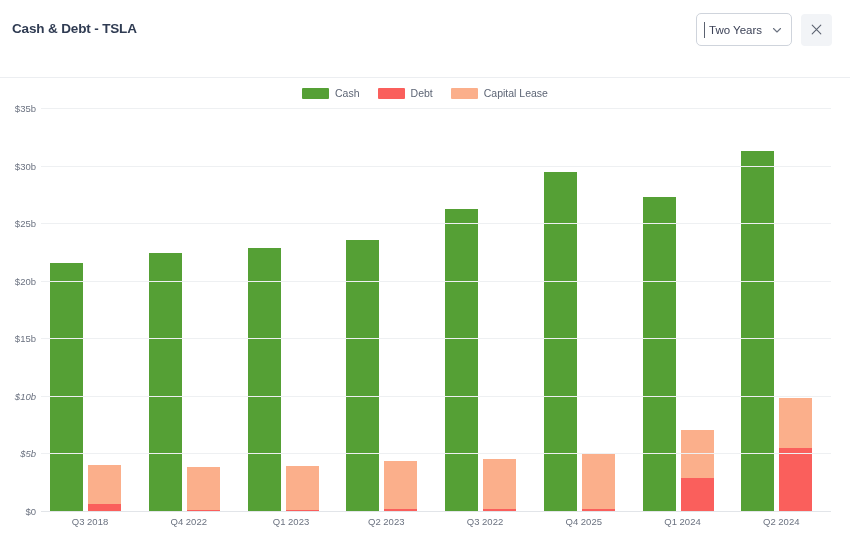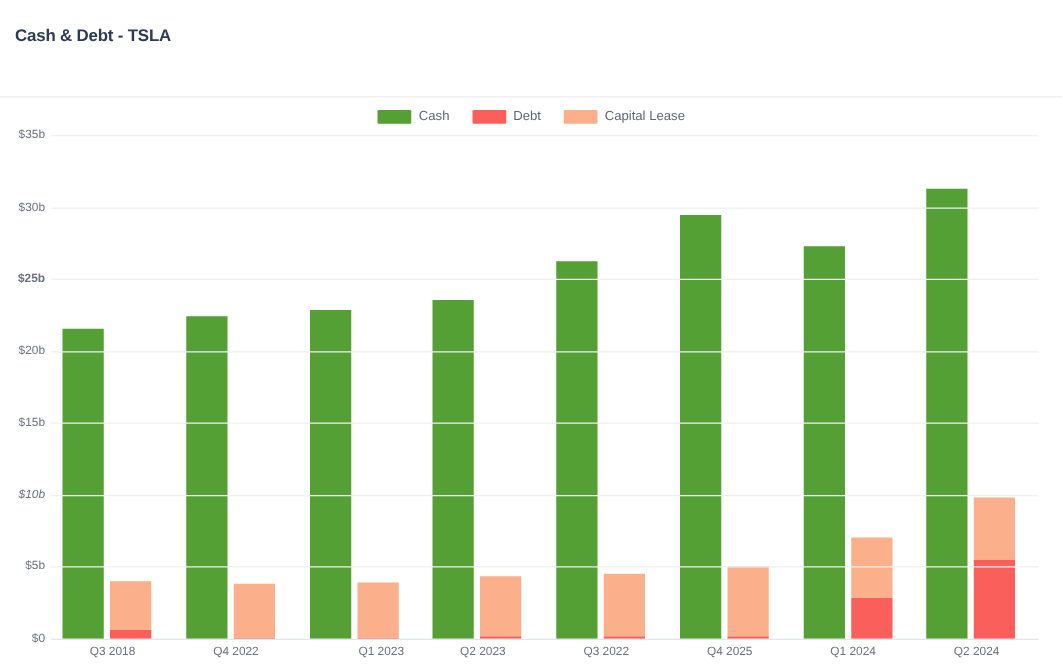--- a/index.html
+++ b/index.html
@@ -180,45 +180,59 @@
     top: 516px;
     transform: translateX(-50%);
   }
 </style>
 </head>
 <body>
 
 <div class="header">
   <div class="header-title">Cash &amp; Debt - TSLA</div>
 
+  <div class="header-controls">
+    <div class="range-select">
+      <span class="caret-text"></span>
+      <span class="range-label">Two Years</span>
+      <svg class="chevron" viewBox="0 0 12 12">
+        <path d="M2.5 4.5 L6 8 L9.5 4.5" fill="none" stroke="#6b7280" stroke-width="1.1" stroke-linecap="round" stroke-linejoin="round"></path>
+      </svg>
+    </div>
+    <button class="close-btn">
+      <svg width="11" height="11" viewBox="0 0 11 11">
+        <path d="M1.2 1.2 L9.8 9.8 M9.8 1.2 L1.2 9.8" stroke="#5b6270" stroke-width="1.1" stroke-linecap="round"></path>
+      </svg>
+    </button>
+  </div>
 </div>
 
 <div class="legend">
   <div class="legend-item">
     <span class="legend-swatch" style="background: rgb(85, 160, 53);"></span>
     <span class="legend-label">Cash</span>
   </div>
   <div class="legend-item">
     <span class="legend-swatch" style="background: rgb(250, 95, 92);"></span>
     <span class="legend-label">Debt</span>
   </div>
   <div class="legend-item">
     <span class="legend-swatch" style="background: rgb(251, 175, 139);"></span>
     <span class="legend-label">Capital Lease</span>
   </div>
 </div>
 
 <div class="plot">
   <div class="y-axis">
       <div class="y-axis-label" style="top: 511px;">$0</div>
-      <div class="y-axis-label" style="top: 453.429px;">$5b</div>
+      <div class="y-axis-label" style="top: 453.429px; font-style: italic;">$5b</div>
       <div class="y-axis-label" style="top: 395.857px; font-style: italic;">$10b</div>
       <div class="y-axis-label" style="top: 338.286px; margin-left: 36px;">$15b</div>
       <div class="y-axis-label" style="top: 280.714px;">$20b</div>
-      <div class="y-axis-label" style="top: 223.143px; font-weight: bold;">$25b</div>
+      <div class="y-axis-label" style="top: 223.143px;">$25b</div>
       <div class="y-axis-label" style="top: 165.571px;">$30b</div>
       <div class="y-axis-label" style="top: 108px;">$35b</div>
     </div>
   <div class="bars-area">
       <div class="group" style="left: 0px; width: 98.75px;">
         <div class="bar bar-cash" title="Q3 2022 Cash: $21.5b" style="height: 247.557px; bottom: 22px; background: rgb(85, 160, 53);"></div>
         <div class="bar bar-stack" style="height: 46.0571px; bottom: 22px;">
           <div class="seg" title="Q3 2022 Debt: $0.6b" style="bottom: 0px; height: 6.90857px; background: rgb(250, 95, 92);"></div>
           <div class="seg" title="Q3 2022 Capital Lease: $3.4b" style="bottom: 6.90857px; height: 39.1486px; background: rgb(251, 175, 139);"></div>
         </div>
@@ -276,19 +290,19 @@
 <div class="axis-baseline" style="top: 511px;"></div>
     <div class="gridline" style="top: 453.429px;"></div>
     <div class="gridline" style="top: 395.857px;"></div>
     <div class="gridline" style="top: 338.286px;"></div>
     <div class="gridline" style="top: 280.714px;"></div>
     <div class="gridline" style="top: 223.143px;"></div>
     <div class="gridline" style="top: 165.571px;"></div>
     <div class="gridline" style="top: 108px;"></div>
     <div class="x-tick" style="left: 90px;">Q3 2018</div>
     <div class="x-tick" style="left: 188.75px;">Q4 2022</div>
-    <div class="x-tick" style="left: 305px;">Q1 2023</div>
+    <div class="x-tick" style="left: 291px;">Q1 2023</div>
     <div class="x-tick" style="left: 386.25px;">Q2 2023</div>
     <div class="x-tick" style="left: 485px;">Q3 2022</div>
     <div class="x-tick" style="left: 583.75px;">Q4 2025</div>
     <div class="x-tick" style="left: 682.5px;">Q1 2024</div>
     <div class="x-tick" style="left: 781.25px;">Q2 2024</div>
   </div>
 
 </body></html>

